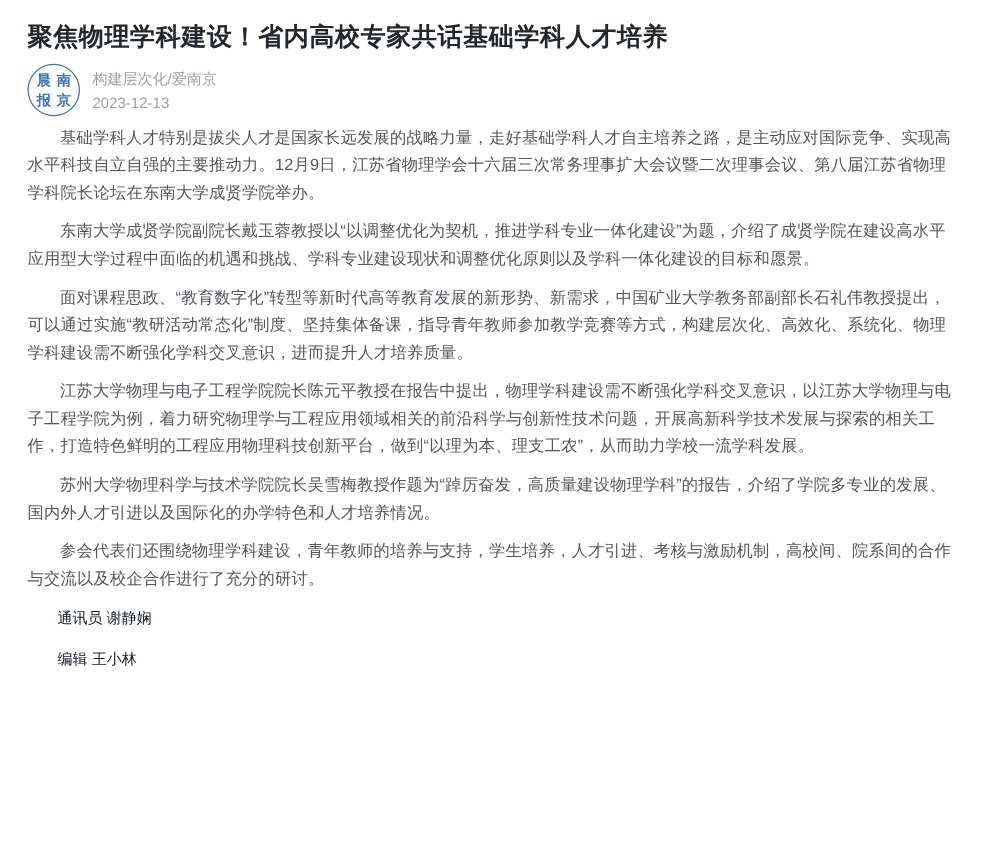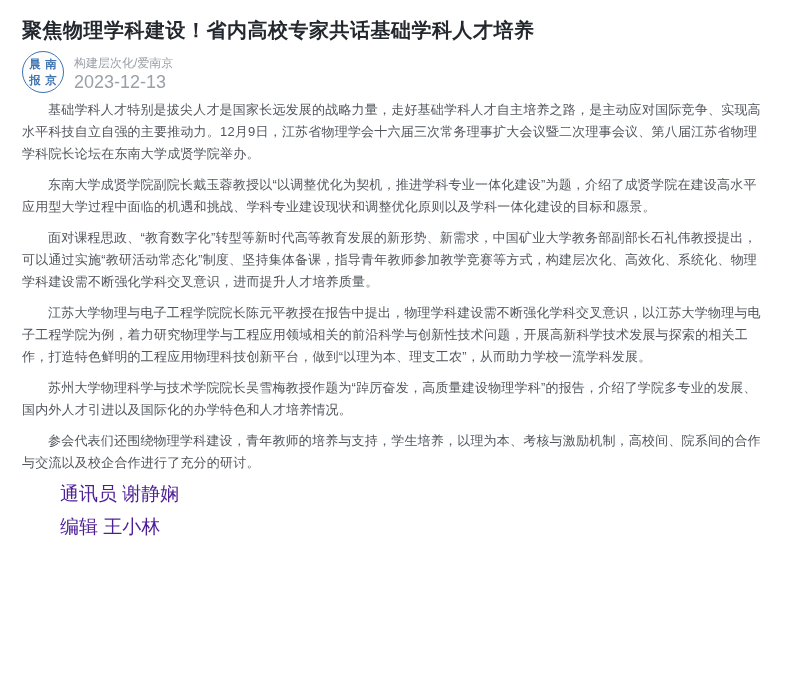--- a/index.html
+++ b/index.html
@@ -43,39 +43,39 @@
     background: #fdfdfd;
   }
   .logo span { line-height: 14px; transform: scale(0.95); }
   .byline-meta { margin-left: 10px; }
   .byline-source {
     font-size: 12px;
     color: #9aa0a8;
     line-height: 16px;
   }
   .byline-date {
-    font-size: 18px;
+    font-size: 12px;
     color: #9aa0a8;
     line-height: 16px;
     margin-top: 3px;
   }
   .content { margin-top: 2px; }
   .content p {
     font-size: 13px;
     line-height: 22px;
     color: #51565d;
     text-indent: 2em;
     margin-bottom: 9px;
     letter-spacing: 0.2px;
   }
   .credits { margin-top: 3px; }
   .credits p {
-    font-size: 19px;
+    font-size: 12px;
     line-height: 22px;
-    color: #4c1d95;
+    color: #0f172a;
     text-indent: 2em;
     margin-bottom: 11px;
   }
 </style>
 </head>
 <body>
 
 <div class="page">
 
   <h1 class="title">聚焦物理学科建设！省内高校专家共话基础学科人才培养</h1>
@@ -92,21 +92,21 @@
       <div class="byline-date">2023-12-13</div>
     </div>
   </div>
 
   <div class="content">
     <p>基础学科人才特别是拔尖人才是国家长远发展的战略力量，走好基础学科人才自主培养之路，是主动应对国际竞争、实现高水平科技自立自强的主要推动力。12月9日，江苏省物理学会十六届三次常务理事扩大会议暨二次理事会议、第八届江苏省物理学科院长论坛在东南大学成贤学院举办。</p>
     <p>东南大学成贤学院副院长戴玉蓉教授以“以调整优化为契机，推进学科专业一体化建设”为题，介绍了成贤学院在建设高水平应用型大学过程中面临的机遇和挑战、学科专业建设现状和调整优化原则以及学科一体化建设的目标和愿景。</p>
     <p>面对课程思政、“教育数字化”转型等新时代高等教育发展的新形势、新需求，中国矿业大学教务部副部长石礼伟教授提出，可以通过实施“教研活动常态化”制度、坚持集体备课，指导青年教师参加教学竞赛等方式，构建层次化、高效化、系统化、物理学科建设需不断强化学科交叉意识，进而提升人才培养质量。</p>
     <p>江苏大学物理与电子工程学院院长陈元平教授在报告中提出，物理学科建设需不断强化学科交叉意识，以江苏大学物理与电子工程学院为例，着力研究物理学与工程应用领域相关的前沿科学与创新性技术问题，开展高新科学技术发展与探索的相关工作，打造特色鲜明的工程应用物理科技创新平台，做到“以理为本、理支工农”，从而助力学校一流学科发展。</p>
     <p>苏州大学物理科学与技术学院院长吴雪梅教授作题为“踔厉奋发，高质量建设物理学科”的报告，介绍了学院多专业的发展、国内外人才引进以及国际化的办学特色和人才培养情况。</p>
-    <p>参会代表们还围绕物理学科建设，青年教师的培养与支持，学生培养，以理为本、考核与激励机制，高校间、院系间的合作与交流以及校企合作进行了充分的研讨。</p>
+    <p>参会代表们还围绕物理学科建设，青年教师的培养与支持，学生培养，人才引进、考核与激励机制，高校间、院系间的合作与交流以及校企合作进行了充分的研讨。</p>
   </div>
 
   <div class="credits">
     <p>通讯员 谢静娴</p>
     <p>编辑 王小林</p>
   </div>
 
 </div>
 
 </body></html>

